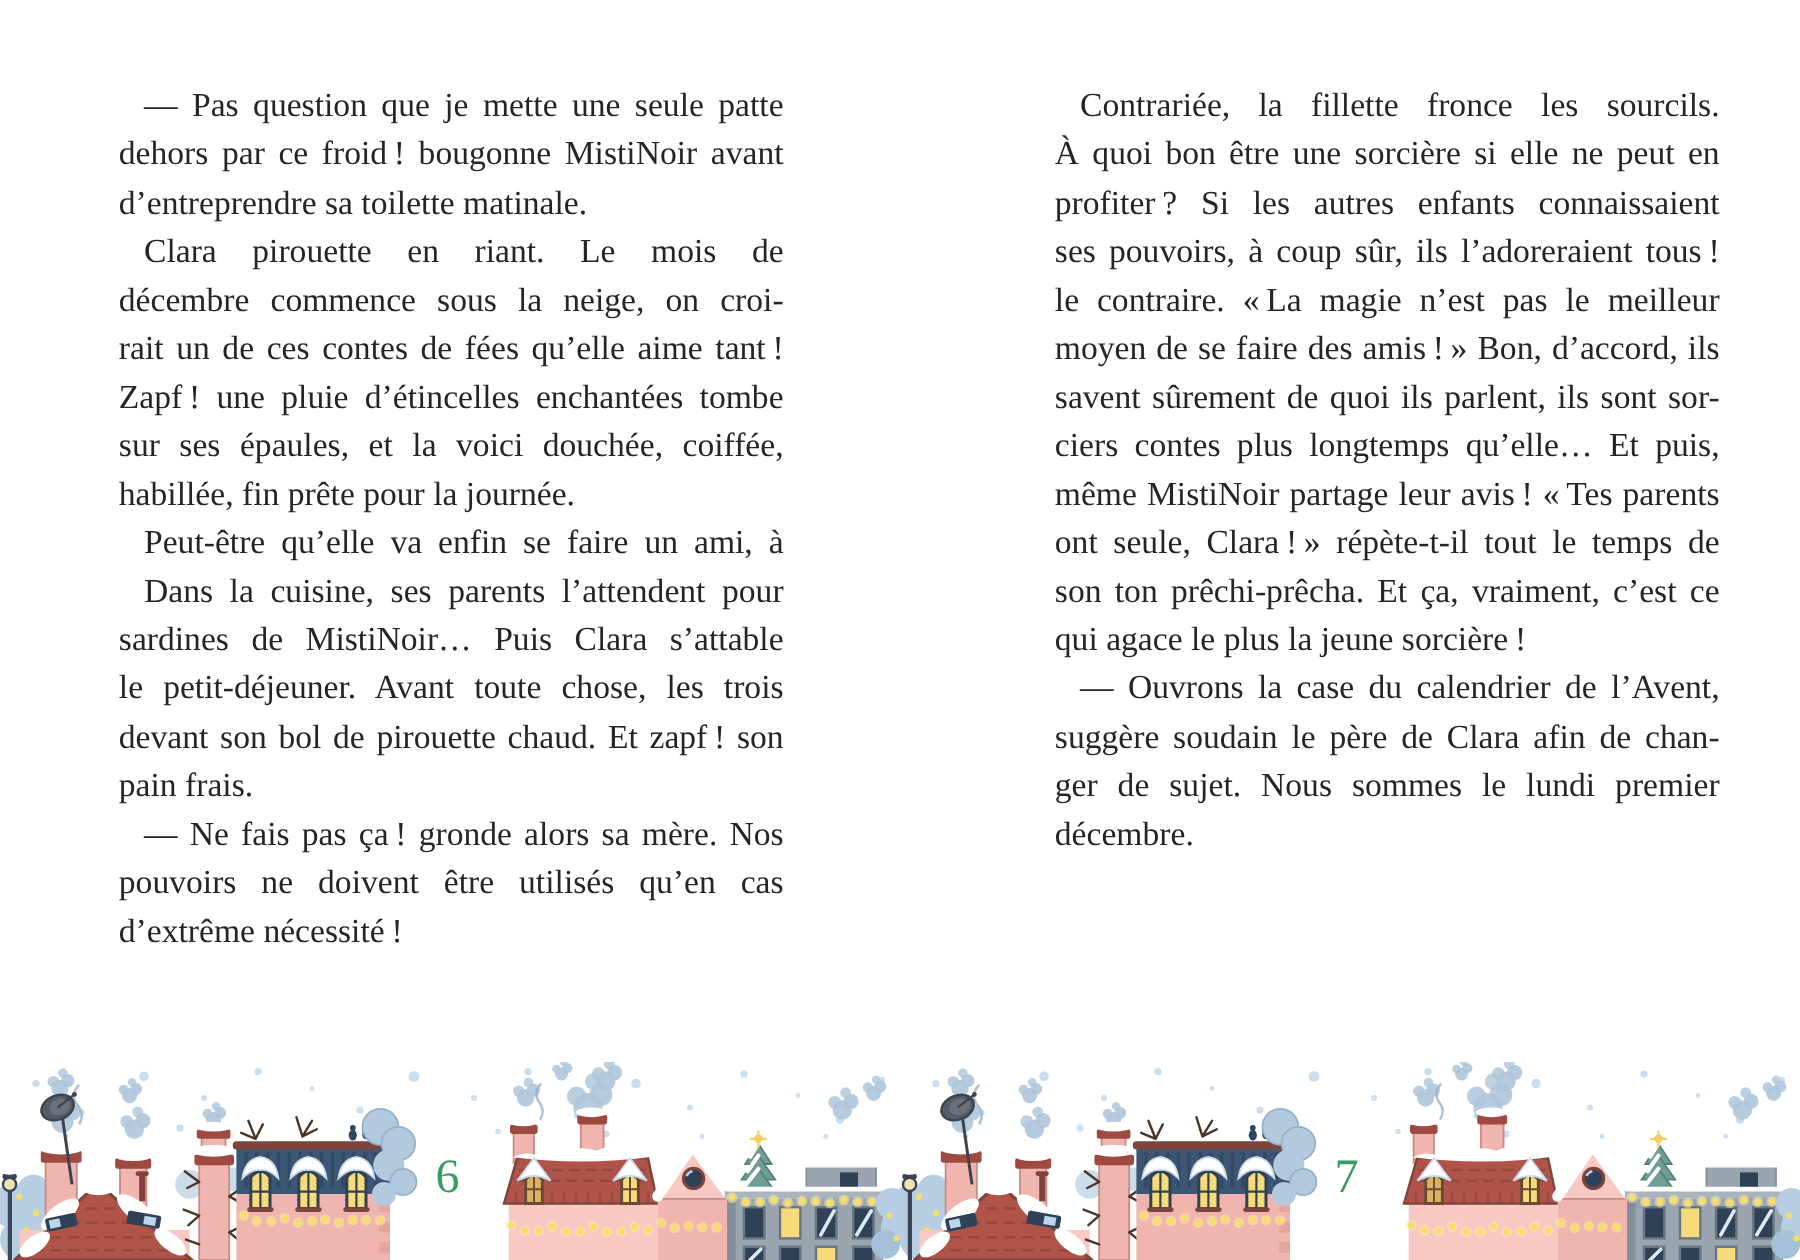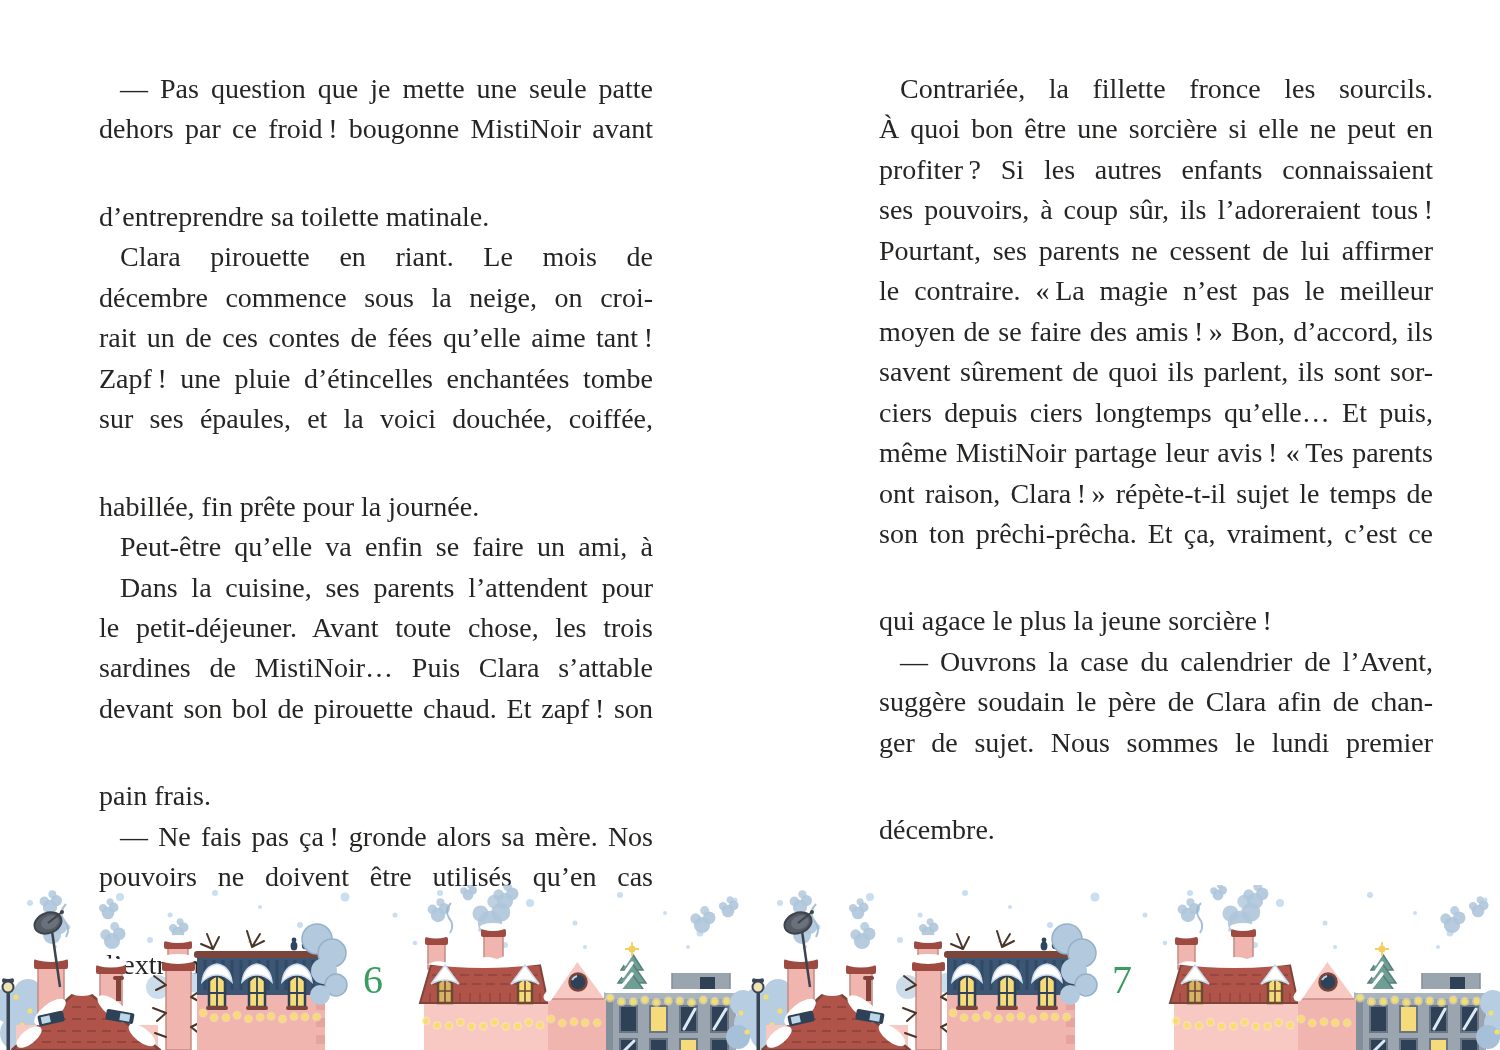--- a/index.html
+++ b/index.html
@@ -16,21 +16,21 @@
   }
   html,body{margin:0;padding:0;background:#e8e8e8;}
   .spread{position:relative;width:1500px;height:1050px;background:var(--paper);
           overflow:hidden;font-family:"Liberation Serif","DejaVu Serif",serif;}
   .text-block{position:absolute;top:69px;width:554px;color:var(--ink);
               font-size:28px;line-height:40.45px;}
   #left-text{left:99px;}
   #right-text{left:879px;}
   .paragraph{margin:0;}
   .line{text-align:justify;text-align-last:justify;}
-  .line.plain{text-align:center;text-align-last:left;margin-top:47px;}
+  .line.plain{text-align:center;text-align-last:left;}
   .line.first{text-indent:21px;}
   .folio{position:absolute;top:960px;color:var(--green);font-size:40px;
          line-height:40px;font-style:normal;}
   #folio-left{left:363px;}
   #folio-right{left:1112px;}
   .strip{position:absolute;left:0;top:885px;}
 </style>
 </head>
 <body>
 
@@ -48,44 +48,43 @@
         <div class="line">rait un de ces contes de fées qu’elle aime tant !</div>
         <div class="line">Zapf ! une pluie d’étincelles enchantées tombe</div>
         <div class="line">sur ses épaules, et la voici douchée, coiffée,</div>
         <div class="line plain">habillée, fin prête pour la journée.</div>
       </div>
       <div class="paragraph">
         <div class="line first">Peut-être qu’elle va enfin se faire un ami, à</div>
       </div>
       <div class="paragraph">
         <div class="line first">Dans la cuisine, ses parents l’attendent pour</div>
+        <div class="line">sardines de MistiNoir… Puis Clara s’attable</div>
         <div class="line">le petit-déjeuner. Avant toute chose, les trois</div>
-        <div class="line">sardines de MistiNoir… Puis Clara s’attable</div>
         <div class="line">devant son bol de pirouette chaud. Et zapf ! son</div>
         <div class="line plain">pain frais.</div>
       </div>
       <div class="paragraph">
         <div class="line first">— Ne fais pas ça ! gronde alors sa mère. Nos</div>
         <div class="line">pouvoirs ne doivent être utilisés qu’en cas</div>
         <div class="line plain">d’extrême nécessité !</div>
       </div>
     </div>
   <div class="text-block" id="right-text">
       <div class="paragraph">
         <div class="line first">Contrariée, la fillette fronce les sourcils.</div>
         <div class="line">À quoi bon être une sorcière si elle ne peut en</div>
         <div class="line">profiter ? Si les autres enfants connaissaient</div>
         <div class="line">ses pouvoirs, à coup sûr, ils l’adoreraient tous !</div>
-        <div class="line">Pourtant, ses parents ne cessent de lui affirmer</div>
         <div class="line">le contraire. « La magie n’est pas le meilleur</div>
         <div class="line">moyen de se faire des amis ! » Bon, d’accord, ils</div>
         <div class="line">savent sûrement de quoi ils parlent, ils sont sor-</div>
-        <div class="line">ciers depuis ciers longtemps qu’elle… Et puis,</div>
+        <div class="line">ciers contes plus longtemps qu’elle… Et puis,</div>
         <div class="line">même MistiNoir partage leur avis ! « Tes parents</div>
-        <div class="line">ont raison, Clara ! » répète-t-il sujet le temps de</div>
+        <div class="line">ont seule, Clara ! » répète-t-il tout le temps de</div>
         <div class="line">son ton prêchi-prêcha. Et ça, vraiment, c’est ce</div>
         <div class="line plain">qui agace le plus la jeune sorcière !</div>
       </div>
       <div class="paragraph">
         <div class="line first">— Ouvrons la case du calendrier de l’Avent,</div>
         <div class="line">suggère soudain le père de Clara afin de chan-</div>
         <div class="line">ger de sujet. Nous sommes le lundi premier</div>
         <div class="line plain">décembre.</div>
       </div>
     </div>

